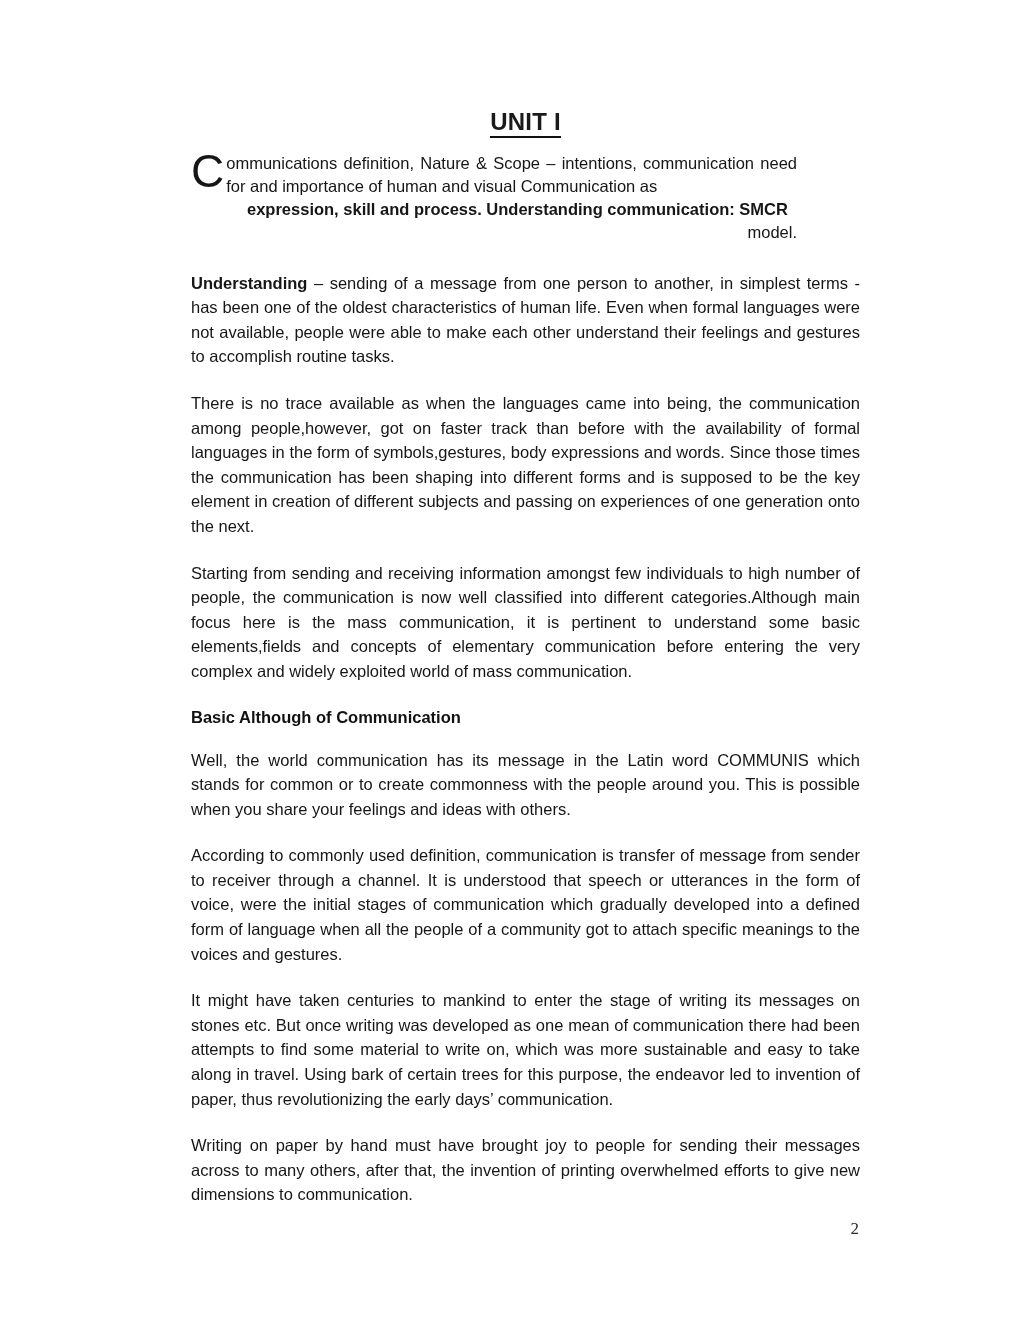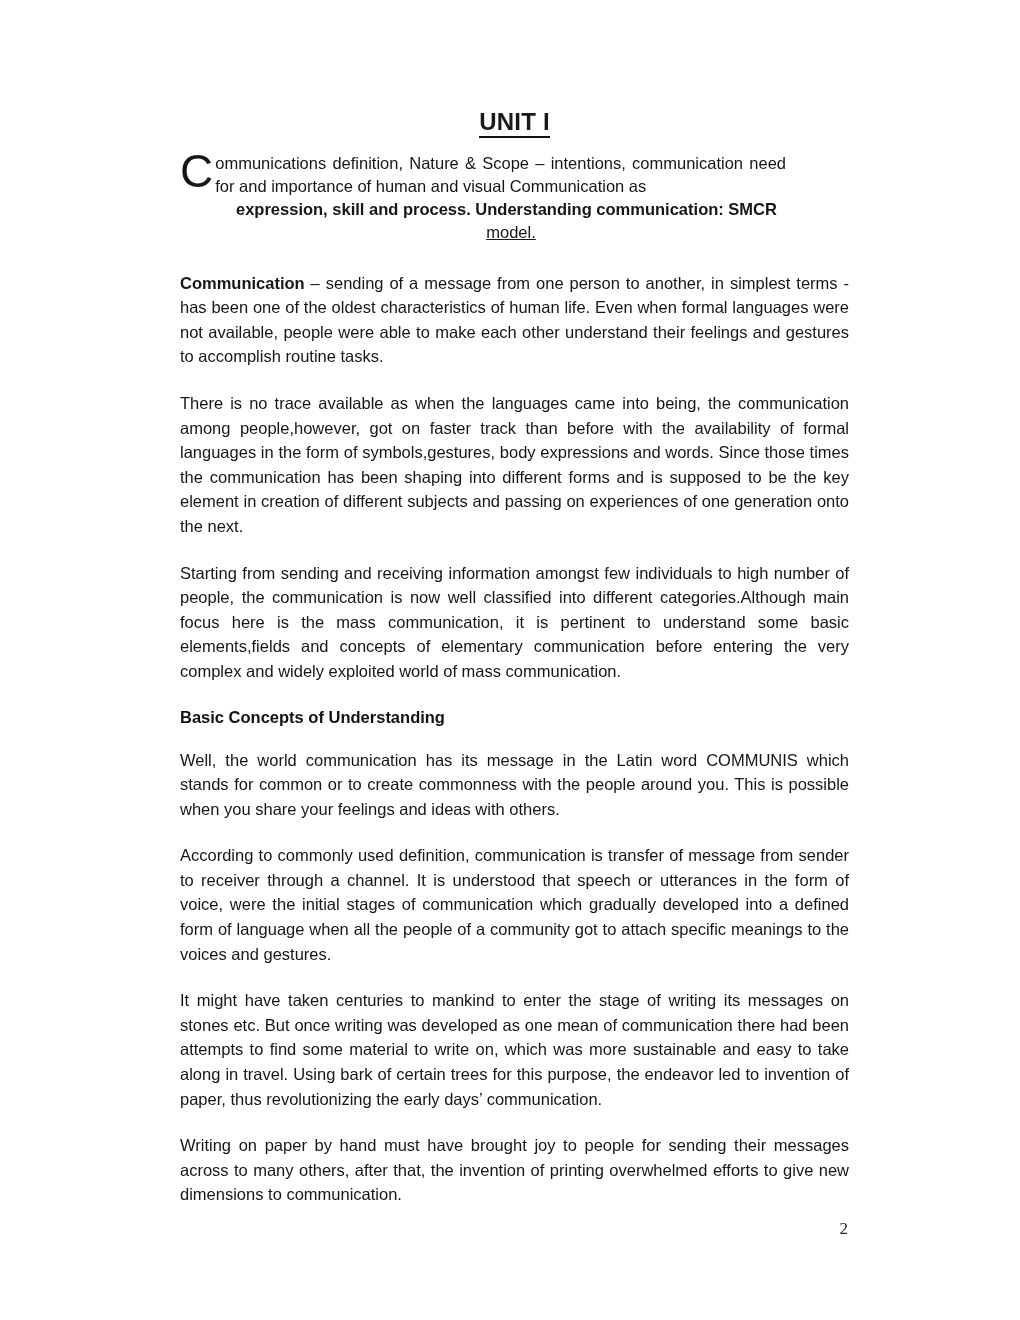--- a/index.html
+++ b/index.html
@@ -11,21 +11,21 @@
     width: 1020px;
     height: 1320px;
     position: relative;
     font-family: "Liberation Sans", sans-serif;
     color: #1a1a1a;
     -webkit-font-smoothing: antialiased;
   }
 
   .page {
     position: absolute;
-    left: 0;
+    left: 11px;
     top: 0;
     width: 873px;
     height: 1320px;
     background: #ffffff;
     overflow: hidden;
   }
 
   .content {
     position: absolute;
     left: 180px;
@@ -69,22 +69,21 @@
   }
   .abstract .ab-l3 {
     display: block;
     padding-left: 56px;
     text-align: justify;
     font-weight: bold;
   }
   .abstract .ab-l4 {
     display: block;
     padding-left: 56px;
-    text-align: center;
-    text-decoration: underline;
+    text-align: right;
   }
 
   
   p.body-par {
     font-size: 16.5px;
     line-height: 24.6px;
     text-align: justify;
     text-justify: inter-word;
     margin: 0 0 22px 0;
     color: #161616;
@@ -128,27 +127,27 @@
 
     <h1 class="unit-title"><span>UNIT I</span></h1>
 
     <div class="abstract">
       <span class="dropcap">C</span><span>ommunications definition, Nature &amp; Scope – intentions, communication</span>
       <span>need for and importance of human and visual Communication as</span>
       <span class="ab-l3">expression, skill and process. Understanding communication: SMCR</span>
       <span class="ab-l4">model.</span>
     </div>
 
-    <p class="body-par"><span class="lead-bold">Communication</span><span> – sending of a message from one person to another, in simplest terms - has been one of the oldest characteristics of human life. Even when formal languages were not available, people were able to make each other understand their feelings and gestures to accomplish routine tasks.</span></p>
+    <p class="body-par"><span class="lead-bold">Understanding</span><span> – sending of a message from one person to another, in simplest terms - has been one of the oldest characteristics of human life. Even when formal languages were not available, people were able to make each other understand their feelings and gestures to accomplish routine tasks.</span></p>
 
     <p class="body-par">There is no trace available as when the languages came into being, the communication among people,however, got on faster track than before with the availability of formal languages in the form of symbols,gestures, body expressions and words. Since those times the communication has been shaping into different forms and is supposed to be the key element in creation of different subjects and passing on experiences of one generation onto the next.</p>
 
     <p class="body-par">Starting from sending and receiving information amongst few individuals to high number of people, the communication is now well classified into different categories.Although main focus here is the mass communication, it is pertinent to understand some basic elements,fields and concepts of elementary communication before entering the very complex and widely exploited world of mass communication.</p>
 
-    <h2 class="sub-heading">Basic Concepts of Understanding</h2>
+    <h2 class="sub-heading">Basic Although of Communication</h2>
 
     <p class="body-par">Well, the world communication has its message in the Latin word COMMUNIS which stands for common or to create commonness with the people around you. This is possible when you share your feelings and ideas with others.</p>
 
     <p class="body-par">According to commonly used definition, communication is transfer of message from sender to receiver through a channel. It is understood that speech or utterances in the form of voice, were the initial stages of communication which gradually developed into a defined form of language when all the people of a community got to attach specific meanings to the voices and gestures.</p>
 
     <p class="body-par">It might have taken centuries to mankind to enter the stage of writing its messages on stones etc. But once writing was developed as one mean of communication there had been attempts to find some material to write on, which was more sustainable and easy to take along in travel. Using bark of certain trees for this purpose, the endeavor led to invention of paper, thus revolutionizing the early days’ communication.</p>
 
     <p class="body-par">Writing on paper by hand must have brought joy to people for sending their messages across to many others, after that, the invention of printing overwhelmed efforts to give new dimensions to communication.</p>
 
   </div>

